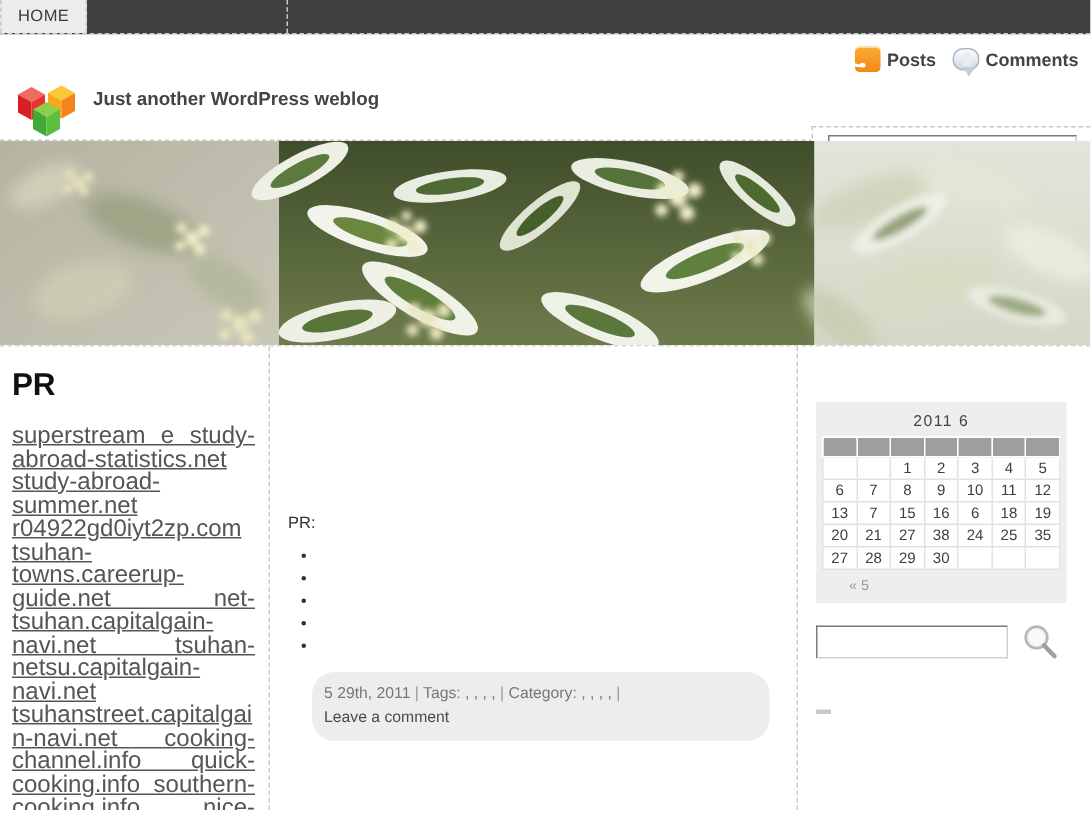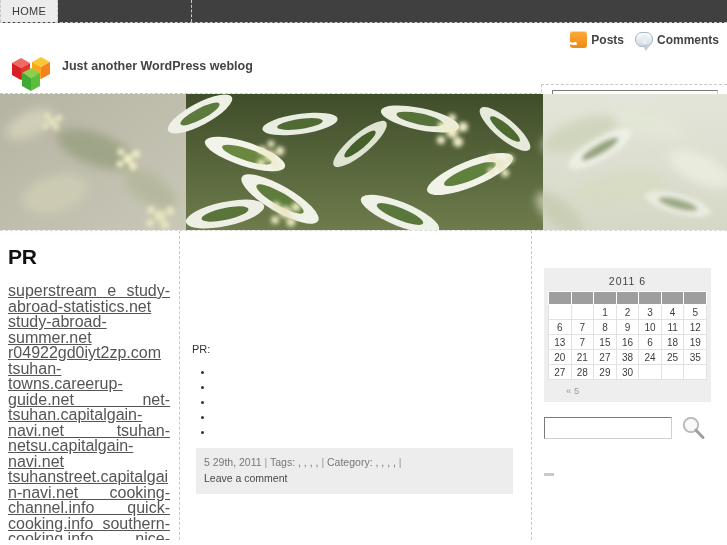--- a/index.html
+++ b/index.html
@@ -195,21 +195,22 @@
     padding-left: 22px;
     list-style: disc;
   }
   #post-list li { height: 15px; font-size: 11px; }
   #post-meta {
     background: #ededed;
     padding: 6px 8px 8px 8px;
     font-size: 10.5px;
     line-height: 16px;
     color: #777;
-    margin: 2px 4px 0 4px;
+    margin: 2px 4px 0 16px;
+    border-radius: 15px;
   }
   #post-meta .sep { color: #999; }
   #post-meta .comment-link { color: #4a4a4a; }
 
   #right-sidebar {
     flex: 1;
     padding: 0 8px 0 12px;
     overflow: hidden;
   }
   #calendar-wrap {

